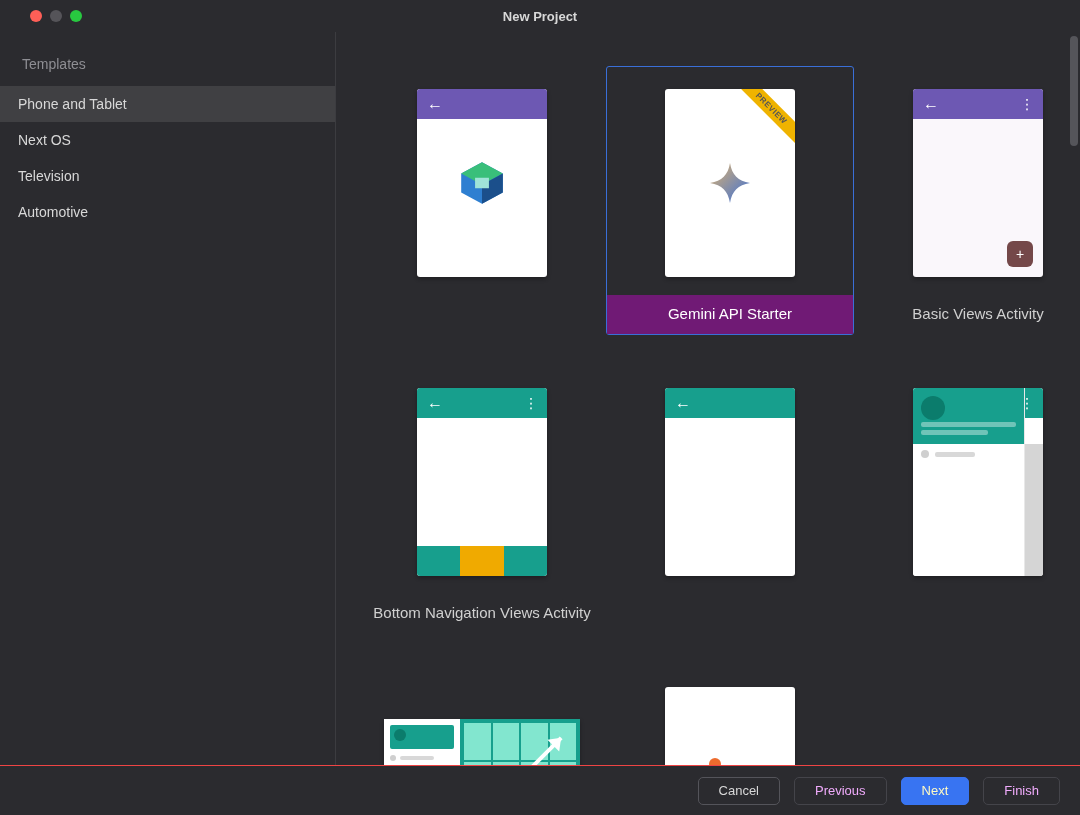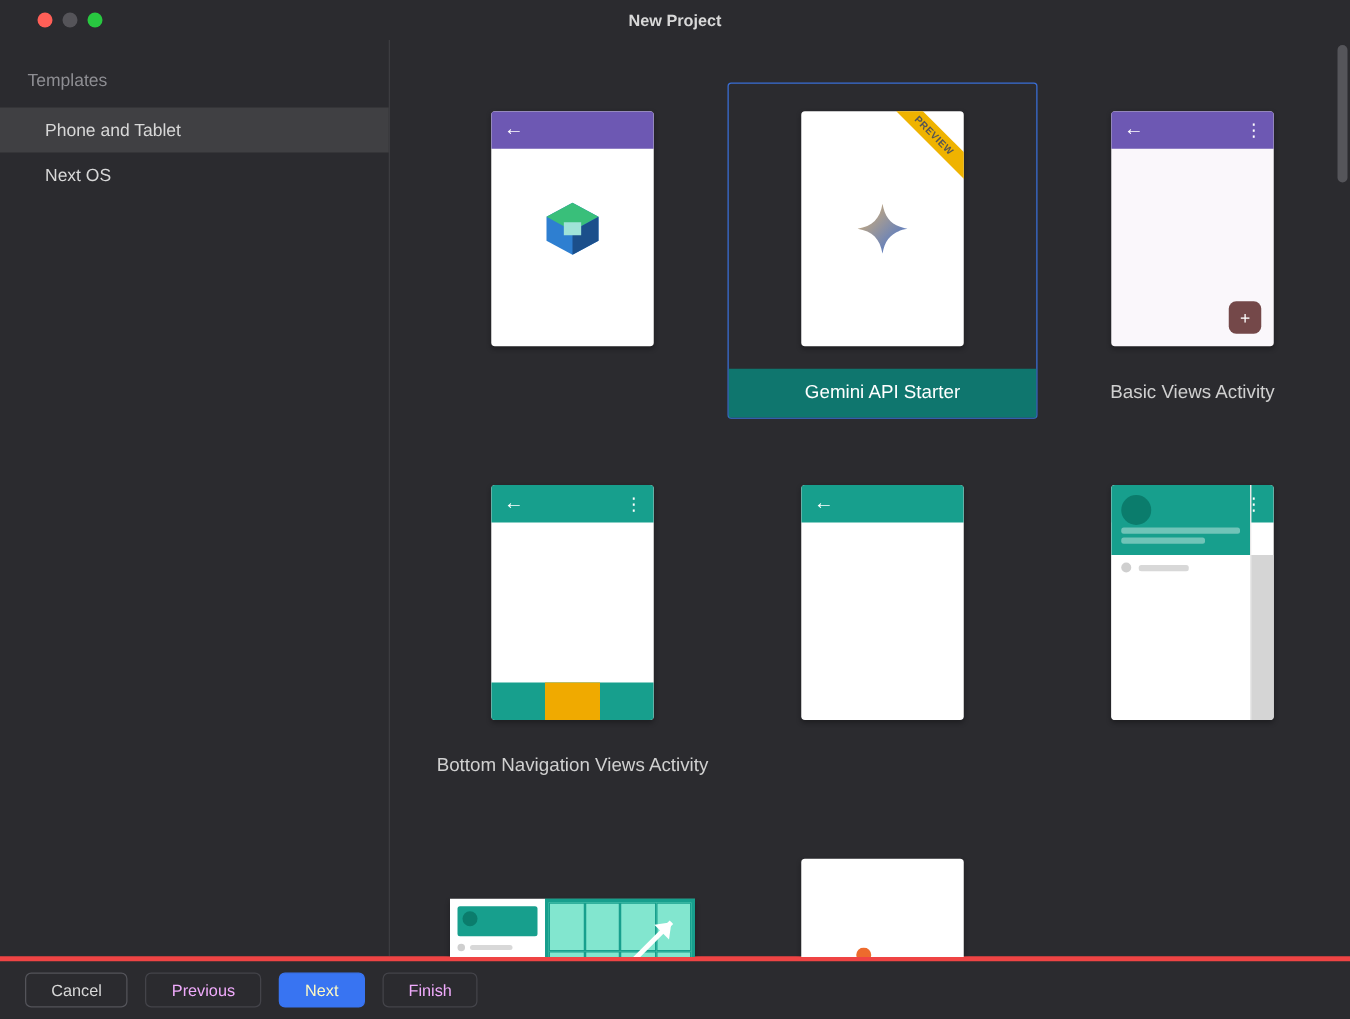--- a/index.html
+++ b/index.html
@@ -30,31 +30,31 @@
     transform: translateX(-50%);
     color: #d8d8d8;
     font-size: 13px;
     font-weight: 600;
   }
   .main {
     display: flex;
     height: calc(100% - 32px - 50px);
   }
   .sidebar {
-    width: 312px;
+    width: 336px;
     border-right: 1px solid #3c3c40;
     padding-top: 24px;
   }
   .sidebar-title {
     color: #8e8e93;
     font-size: 14px;
     padding: 0 22px 14px;
   }
   .sidebar-item {
-    padding: 10px 36px;
+    padding: 10px 18px;
     font-size: 14px;
     color: #d8d8d8;
     cursor: pointer;
   }
   .sidebar-item.selected { background: #404043; }
   .content {
     flex: 1;
     overflow-y: auto;
     padding: 34px 22px 10px;
     position: relative;
@@ -89,21 +89,21 @@
     overflow: hidden;
     box-shadow: 0 2px 4px rgba(0,0,0,0.3);
   }
   .card-label {
     color: #d0d0d0;
     font-size: 15px;
     text-align: center;
     padding: 10px 6px 12px;
     width: 100%;
   }
-  .card.selected .card-label { background: #0f766e; color: #fff; }
+  .card.selected .card-label { background: #701a75; color: #fff; }
   .dashed-box {
     width: 96px; height: 96px;
     border: 3px dashed #6f6f74;
     border-radius: 10px;
     margin: 68px auto 0;
   }
   .phone-bar {
     height: 30px;
     display: flex;
     align-items: center;
@@ -172,25 +172,25 @@
   .tablet-cell{border:1px solid #179f8d;background:#82e6cf;}
   .diag-arrow{position:absolute;inset:8px;}
 
   .gamepad{position:absolute;left:50%;top:50%;transform:translate(-50%,-50%);}
 
   .footer {
     position: absolute;
     left: 0; right: 0; bottom: 0;
     height: 50px;
     display: flex;
-    justify-content: flex-start;
+    justify-content: flex-end;
     align-items: center;
     gap: 14px;
     padding: 0 20px;
-    border-top: 4px solid #ef4444;
+    border-top: 1px solid #ef4444;
     background: #2b2b2f;
   }
   .btn {
     height: 28px;
     padding: 0 20px;
     border-radius: 5px;
     font-size: 13px;
     display: flex;
     align-items: center;
     justify-content: center;
@@ -221,20 +221,22 @@
     <div class="traffic-light tl-green"></div>
   </div>
   <div class="title">New Project</div>
 </div>
 
 <div class="main">
   <div class="sidebar">
     <div class="sidebar-title">Templates</div>
     <div class="sidebar-item selected"><span>Phone and Tablet</span></div>
     <div class="sidebar-item"><span>Next OS</span></div>
+    <div class="sidebar-item"><span>Television</span></div>
+    <div class="sidebar-item"><span>Automotive</span></div>
   </div>
 
   <div class="content">
     <div class="window-scrollbar"></div>
     <div class="grid">
 
 
       <div class="card">
         <div class="phone">
           <div class="phone-bar bar-purple">

